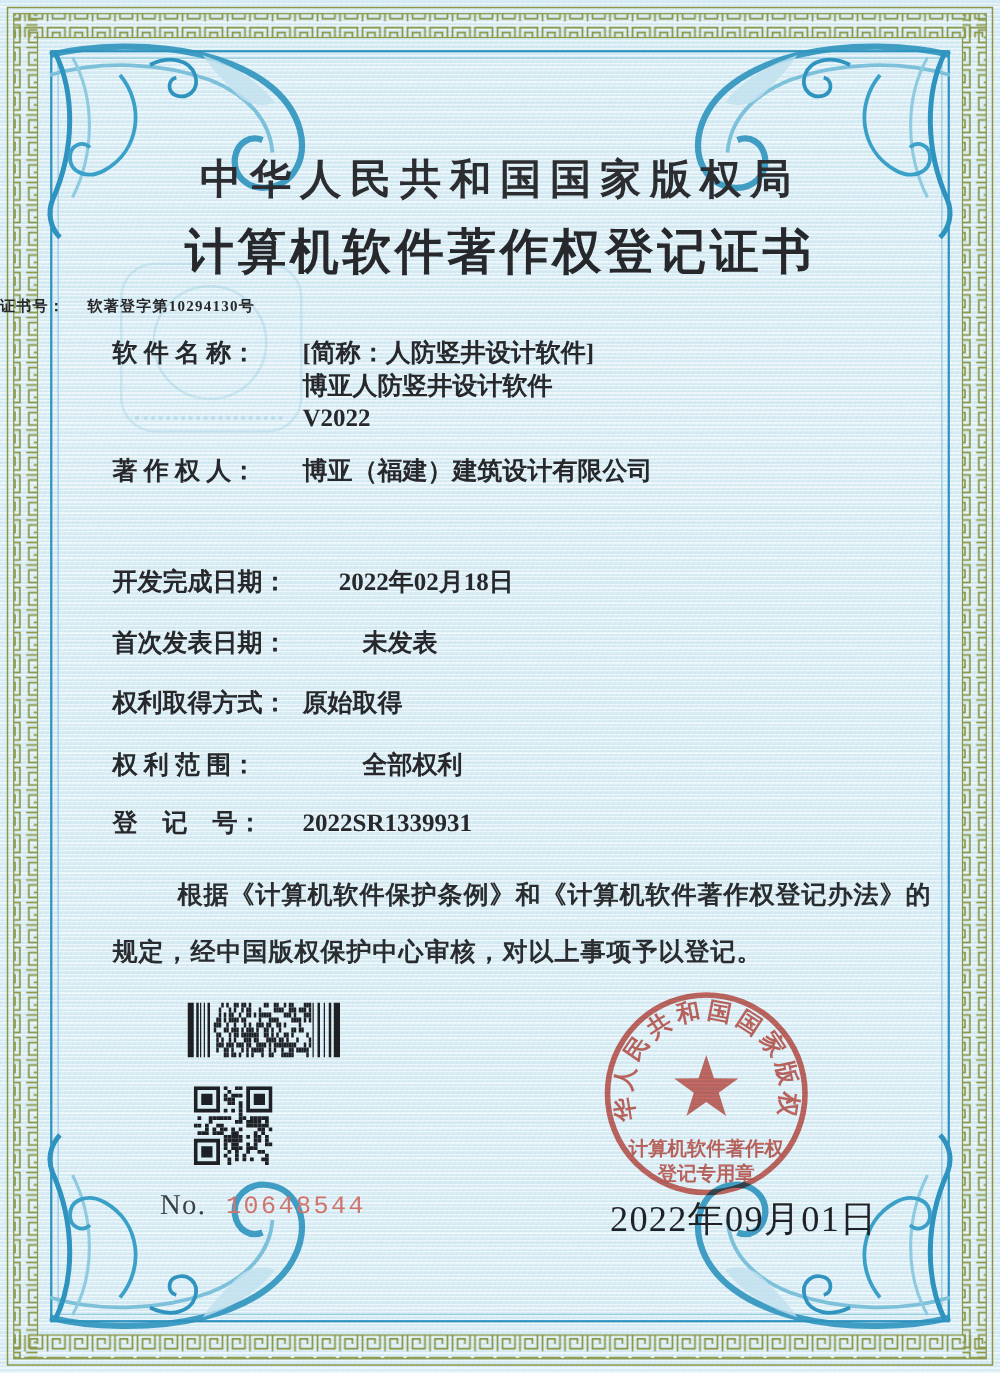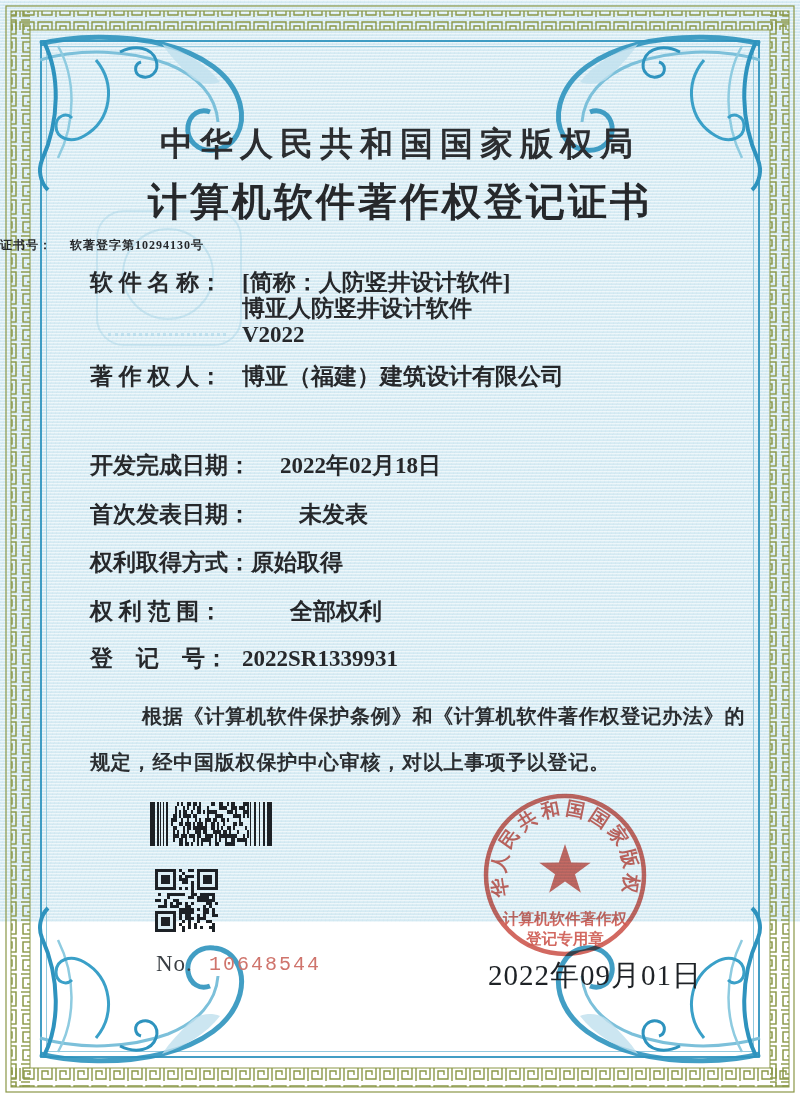--- a/index.html
+++ b/index.html
@@ -1,52 +1,52 @@
 <!DOCTYPE html>
 <html><head>
 <meta charset="utf-8">
 <style>
   html,body{margin:0;padding:0;}
   body{width:800px;height:1098px;overflow:hidden;
        font-family:"Liberation Serif","DejaVu Serif",serif;}
-  .cert{position:relative;width:800px;height:922px;
+  .cert{position:relative;width:800px;height:1098px;
         background-color:#dceef5;
         background-image:
           repeating-linear-gradient(0deg, rgba(255,255,255,.5) 0 1px, rgba(193,223,236,.28) 1px 2px, rgba(255,255,255,0) 2px 3px),
           repeating-linear-gradient(105deg, rgba(128,186,210,.07) 0 1px, rgba(255,255,255,0) 1px 4px);
         color:#26282b;}
   .abs{position:absolute;}
   svg{display:block;}
   
   .authority{top:124px;left:0;width:800px;text-align:center;
              font-size:33px;font-weight:700;letter-spacing:7px;line-height:40px;
              white-space:nowrap;color:#2b2d30;}
   .title{top:178px;left:0;width:800px;text-align:center;
          font-size:39px;font-weight:700;letter-spacing:3px;line-height:48px;
          white-space:nowrap;color:#26282b;}
   .certno{top:237px;left:0;right:61px;text-align:left;
           font-size:12px;font-weight:700;letter-spacing:1px;white-space:nowrap;}
   .certno .gap{display:inline-block;width:18px;}
   
   .fields{top:270px;left:90px;width:660px;}
-  .row{display:flex;align-items:flex-start;font-size:23px;font-weight:700;line-height:26px;}
+  .row{display:flex;align-items:flex-start;font-size:20px;font-weight:700;line-height:26px;}
   .row .lbl{flex:0 0 152px;white-space:nowrap;}
   .row .val{white-space:nowrap;}
   .row .val div{line-height:26px;}
   .m16{margin-top:16px;} .m63{margin-top:63px;gap:29px;} .m23{margin-top:23px;gap:48px;}
   .m22{margin-top:22px;} .m21{margin-top:21px;}
   
   .statement{top:693px;left:90px;width:665px;font-size:20px;font-weight:700;
              line-height:46px;letter-spacing:.8px;color:#2a2d30;}
   .statement .l1{text-indent:52px;white-space:nowrap;}
   .statement .l2{white-space:nowrap;}
   
   .barcode{left:150px;top:802px;}
   .qrcode{left:155px;top:869px;}
-  .serial{left:128px;top:951px;display:flex;align-items:center;margin-left:28px;}
+  .serial{left:128px;top:951px;display:flex;align-items:flex-end;}
   .serial .no{font-size:23px;font-weight:400;color:#3a3f44;letter-spacing:1px;}
   .serial .num{margin-left:16px;font-family:"Liberation Mono","DejaVu Sans Mono",monospace;
                font-size:20px;color:#cf746c;letter-spacing:2px;}
   .issue-date{left:488px;top:956px;font-size:29px;font-weight:400;letter-spacing:1px;
               color:#1e2226;white-space:nowrap;}
   .seal{left:480px;top:790px;mix-blend-mode:multiply;opacity:.92;}
   
   .watermark{left:96px;top:210px;width:142px;height:132px;
              border:2px solid rgba(140,198,222,.55);border-radius:28px;opacity:.55;}
   .watermark .wm-circle{position:absolute;left:24px;top:16px;width:88px;height:88px;

